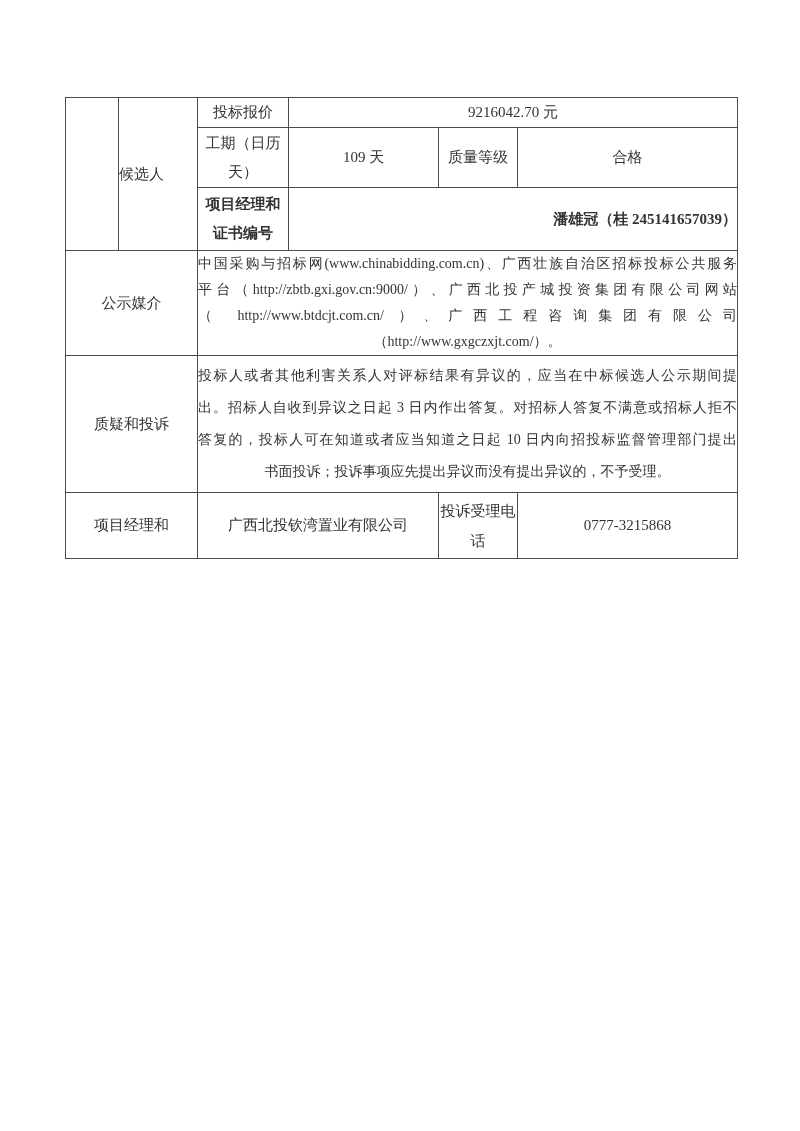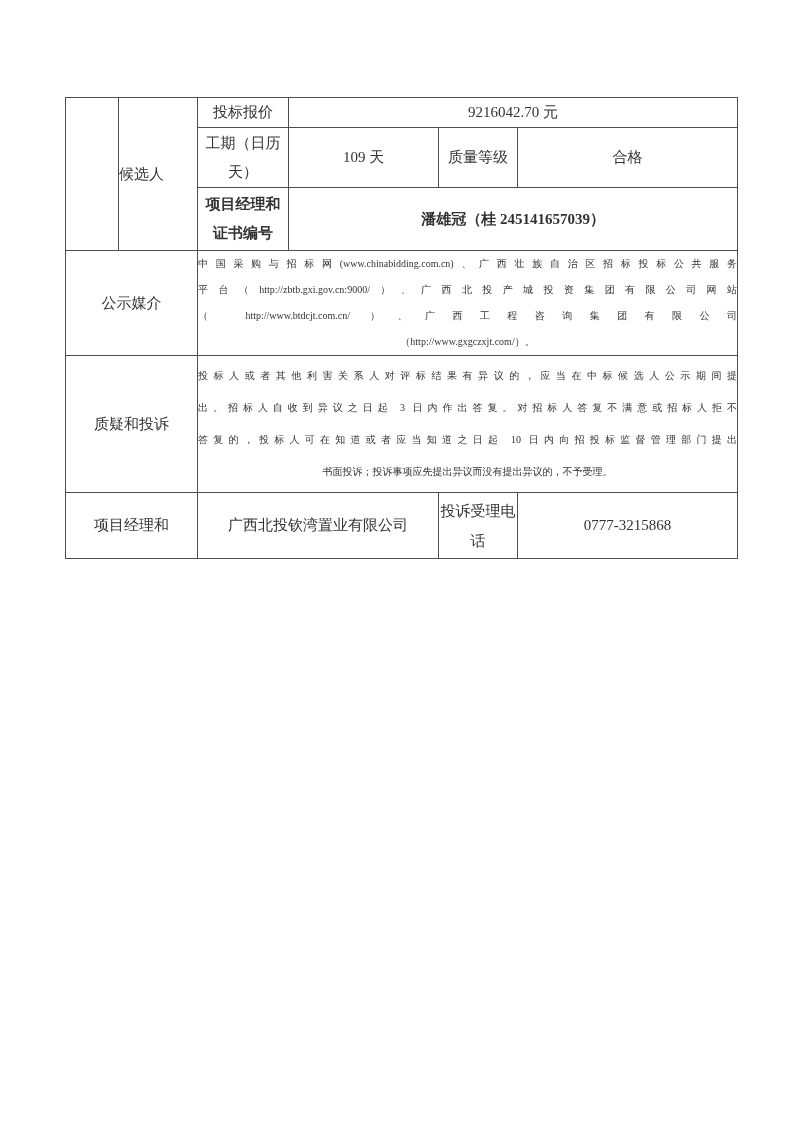--- a/index.html
+++ b/index.html
@@ -45,31 +45,31 @@
   td.lbl {
     text-align: center;
     line-height: 29px;
   }
   td.val {
     text-align: center;
     padding-left: 6px;
     padding-right: 4px;
   }
   td.val-indent {
-    text-align: center;
+    text-align: right;
     padding-left: 21px;
   }
   td.cand-cell {
     vertical-align: top;
     text-align: left;
     padding-top: 7px;
   }
   td.para {
     padding: 0 6px;
-    font-size: 10px;
+    font-size: 14px;
     vertical-align: middle;
   }
   .line { display: block; }
   .media-cell .line { line-height: 26px; }
   .obj-cell .line { line-height: 32px; }
   .jl {
     text-align: justify;
     text-align-last: justify;
   }
   .ll { text-align: center; }

